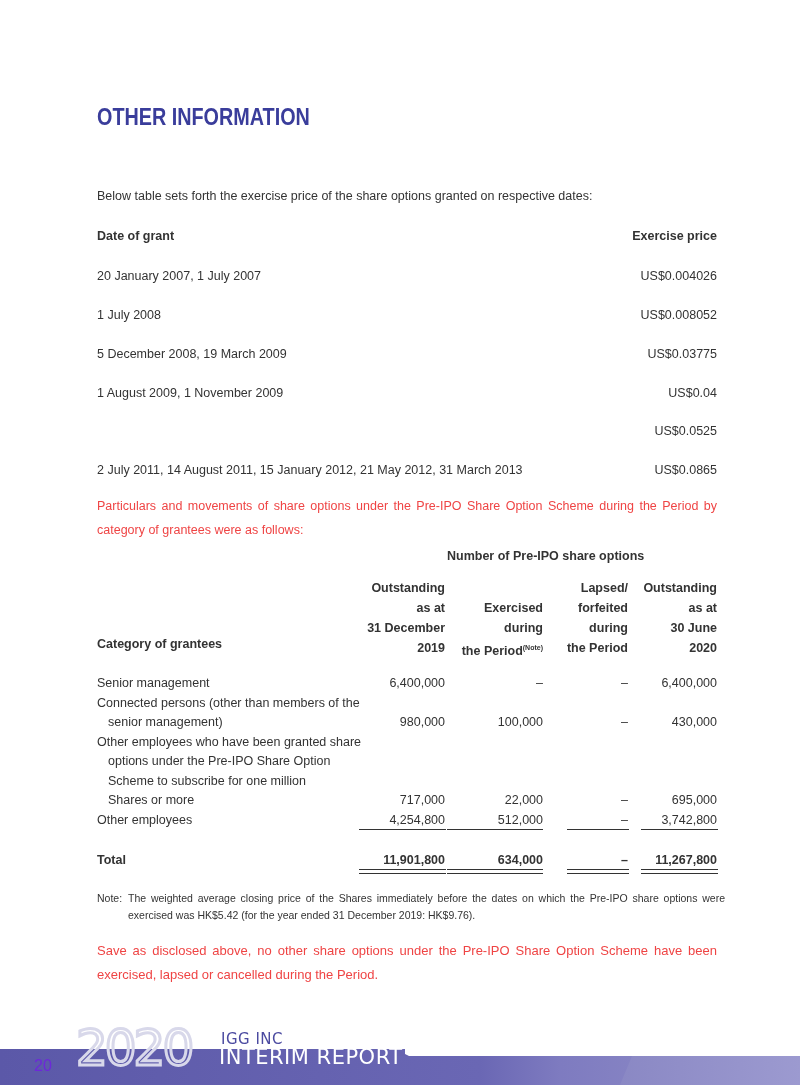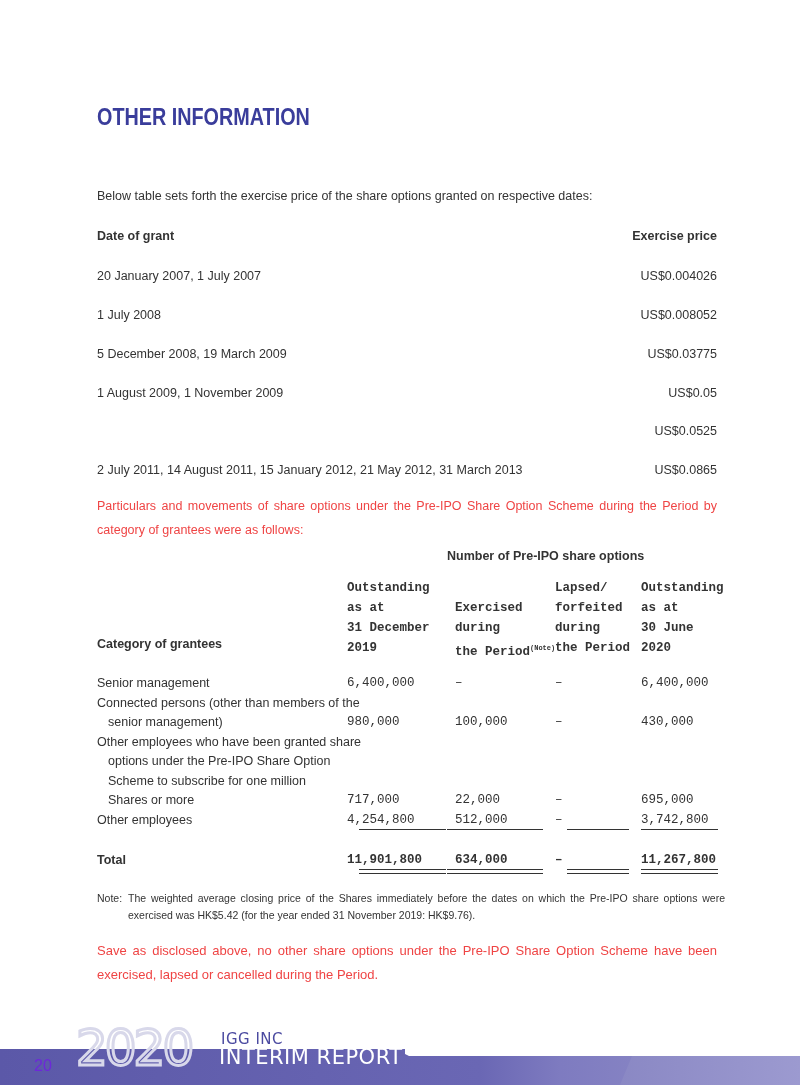--- a/index.html
+++ b/index.html
@@ -19,21 +19,21 @@
   .para {
     position: absolute; left: 97px; width: 620px; font-size: 12.5px; line-height: 24px;
     color: #ef4444; text-align: justify;
   }
   
   .price-row { position: absolute; left: 97px; width: 620px; height: 20px; font-size: 12.5px; }
   .price-row .date { position: absolute; left: 0; top: 0; white-space: nowrap; text-align: right; }
   .price-row .price { position: absolute; right: 0; top: 0; white-space: nowrap; text-align: right; }
 
   
-  .col { position: absolute; white-space: nowrap; font-size: 12.5px; font-family: Liberation Mono, monospace; }
+  .col { position: absolute; text-align: right; white-space: nowrap; font-size: 12.5px; }
   .c1 { left: 347px; width: 98px; }
   .c2 { left: 455px; width: 88px; }
   .c3 { left: 555px; width: 73px; }
   .c4 { left: 641px; width: 76px; }
   .hdr { font-weight: bold; }
   .sup { font-size: 7px; vertical-align: super; font-weight: bold; }
   .cat { position: absolute; left: 97px; font-size: 12.5px; white-space: nowrap; }
   .indent { padding-left: 11px; }
   .rule { position: absolute; height: 1px; background: #333; }
   .drule { position: absolute; height: 3px; border-top: 1px solid #333; border-bottom: 1px solid #333; }
@@ -100,21 +100,21 @@
   <div class="price-row" style="top:308px;">
     <span class="date">1 July 2008</span>
     <span class="price">US$0.008052</span>
   </div>
   <div class="price-row" style="top:347px;">
     <span class="date">5 December 2008, 19 March 2009</span>
     <span class="price">US$0.03775</span>
   </div>
   <div class="price-row" style="top:386px;">
     <span class="date">1 August 2009, 1 November 2009</span>
-    <span class="price">US$0.05</span>
+    <span class="price">US$0.04</span>
   </div>
   <div class="price-row" style="top:424px;">
     <span class="price">US$0.0525</span>
   </div>
   <div class="price-row" style="top:463px;">
     <span class="date">2 July 2011, 14 August 2011, 15 January 2012, 21 May 2012, 31 March 2013</span>
     <span class="price">US$0.0865</span>
   </div>
 </div>
 
@@ -189,21 +189,21 @@
   <div class="col c4 bold" style="top:853px;">11,267,800</div>
 
   <div class="drule" style="left:359px; top:869px; width:87px;"></div>
   <div class="drule" style="left:447px; top:869px; width:96px;"></div>
   <div class="drule" style="left:567px; top:869px; width:62px;"></div>
   <div class="drule" style="left:641px; top:869px; width:77px;"></div>
 </div>
 
 <div class="note" style="top:890px;">
   <span class="lbl">Note:</span>
-  <div class="body">The weighted average closing price of the Shares immediately before the dates on which the Pre-IPO share options were exercised was HK$5.42 (for the year ended 31 November 2019: HK$9.76).</div>
+  <div class="body">The weighted average closing price of the Shares immediately before the dates on which the Pre-IPO share options were exercised was HK$5.42 (for the year ended 31 December 2019: HK$9.76).</div>
 </div>
 
 <div class="para" style="top:939px; font-size:13px;">Save as disclosed above, no other share options under the Pre-IPO Share Option Scheme have been exercised, lapsed or cancelled during the Period.</div>
 
 <div class="footer-band">
   <div class="band-main"></div>
   <div class="band-top-white"></div>
   <div class="band-notch"></div>
   <div class="band-light"></div>
 </div>

